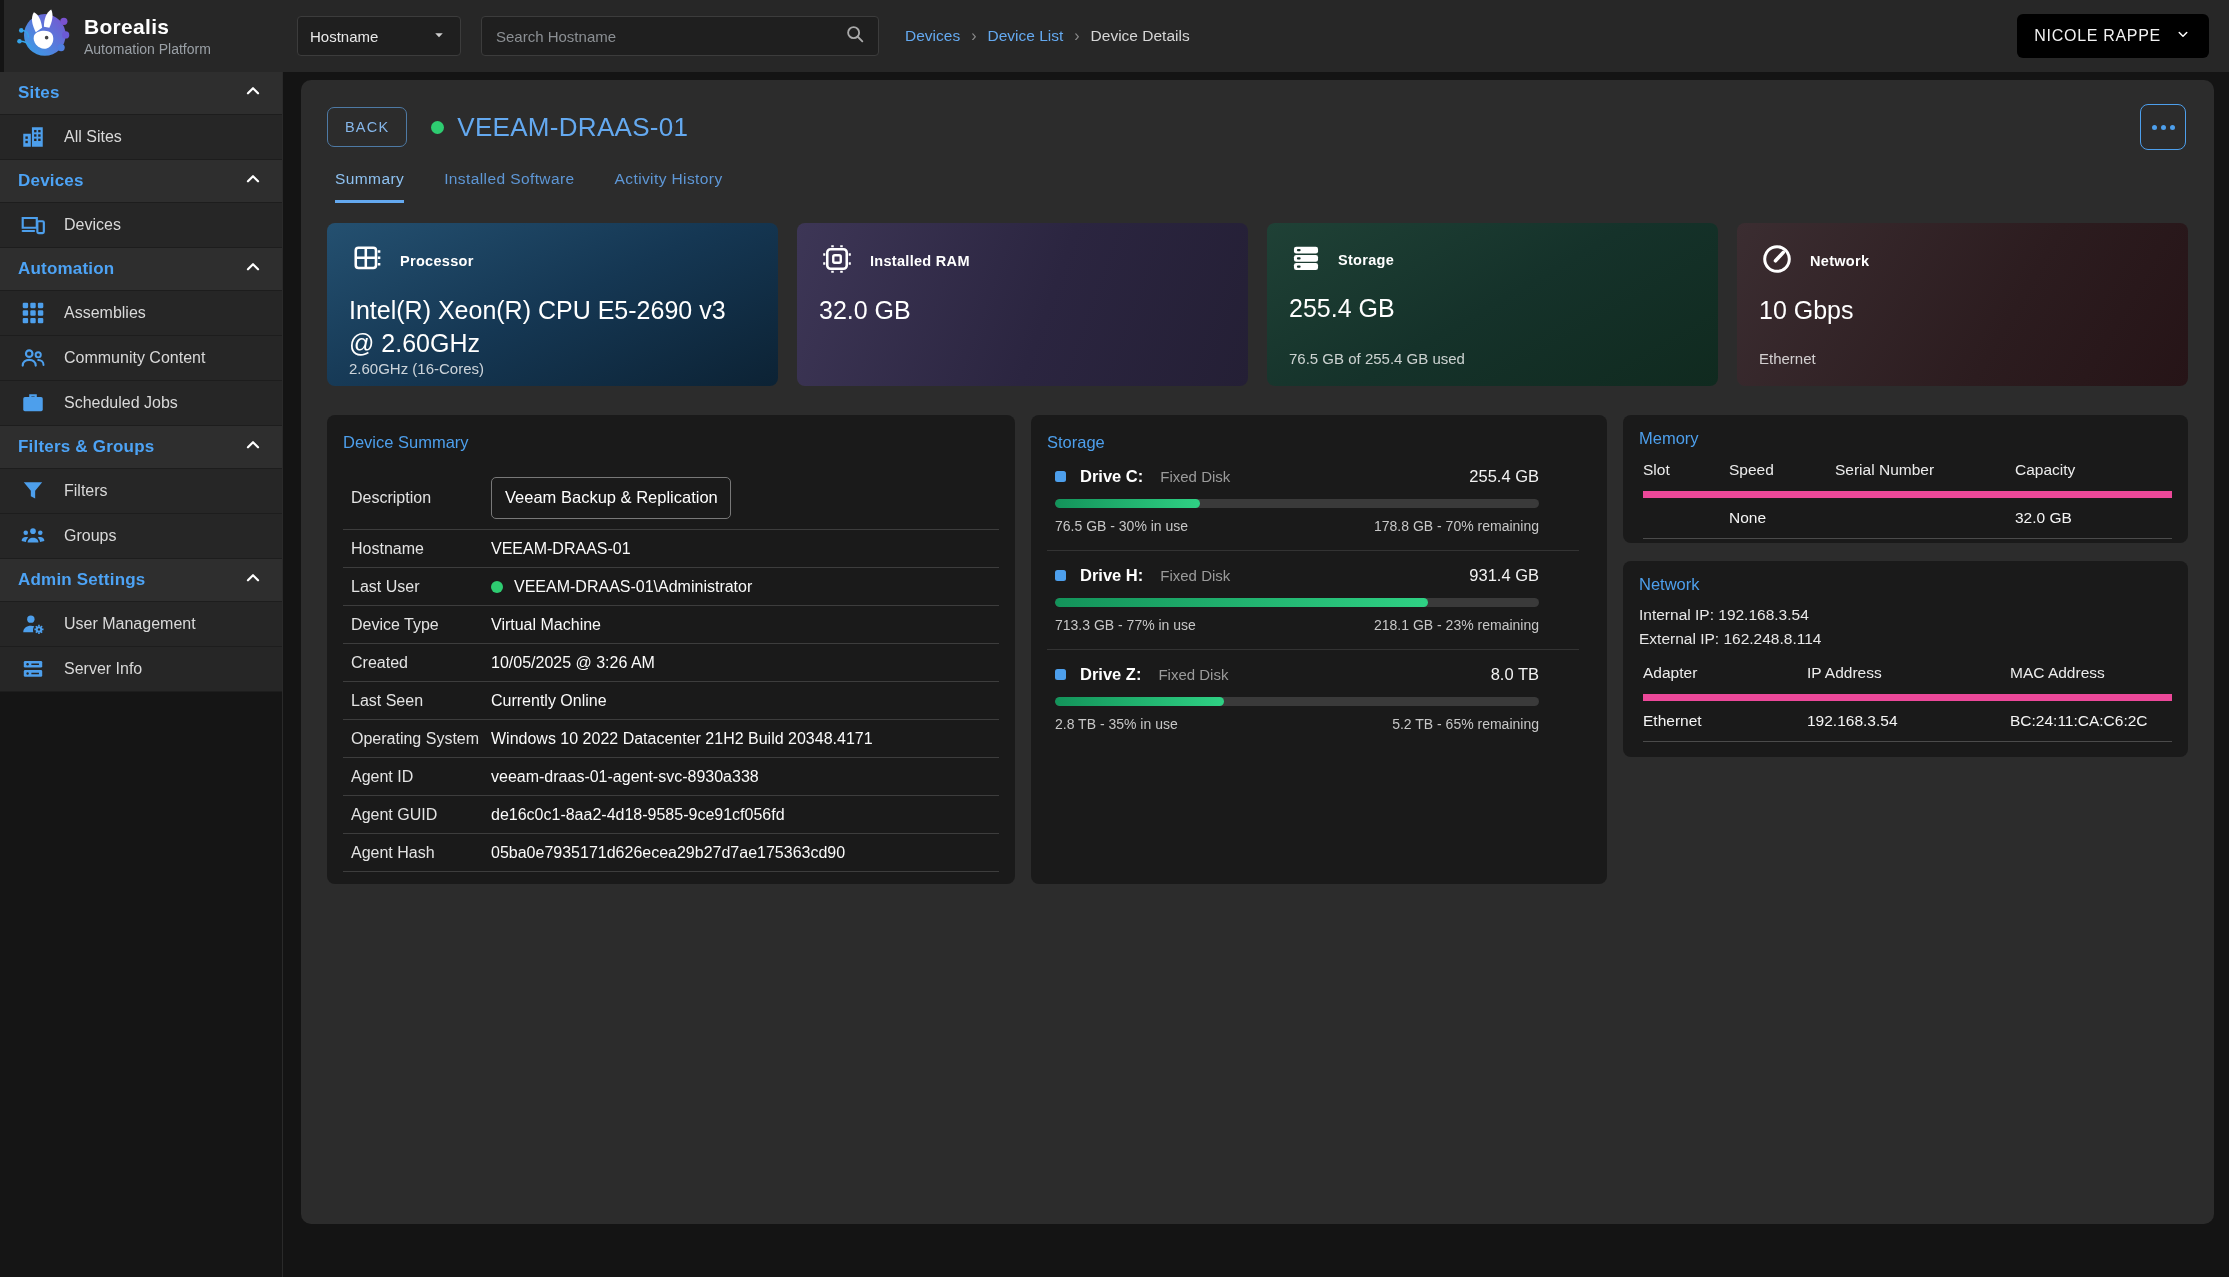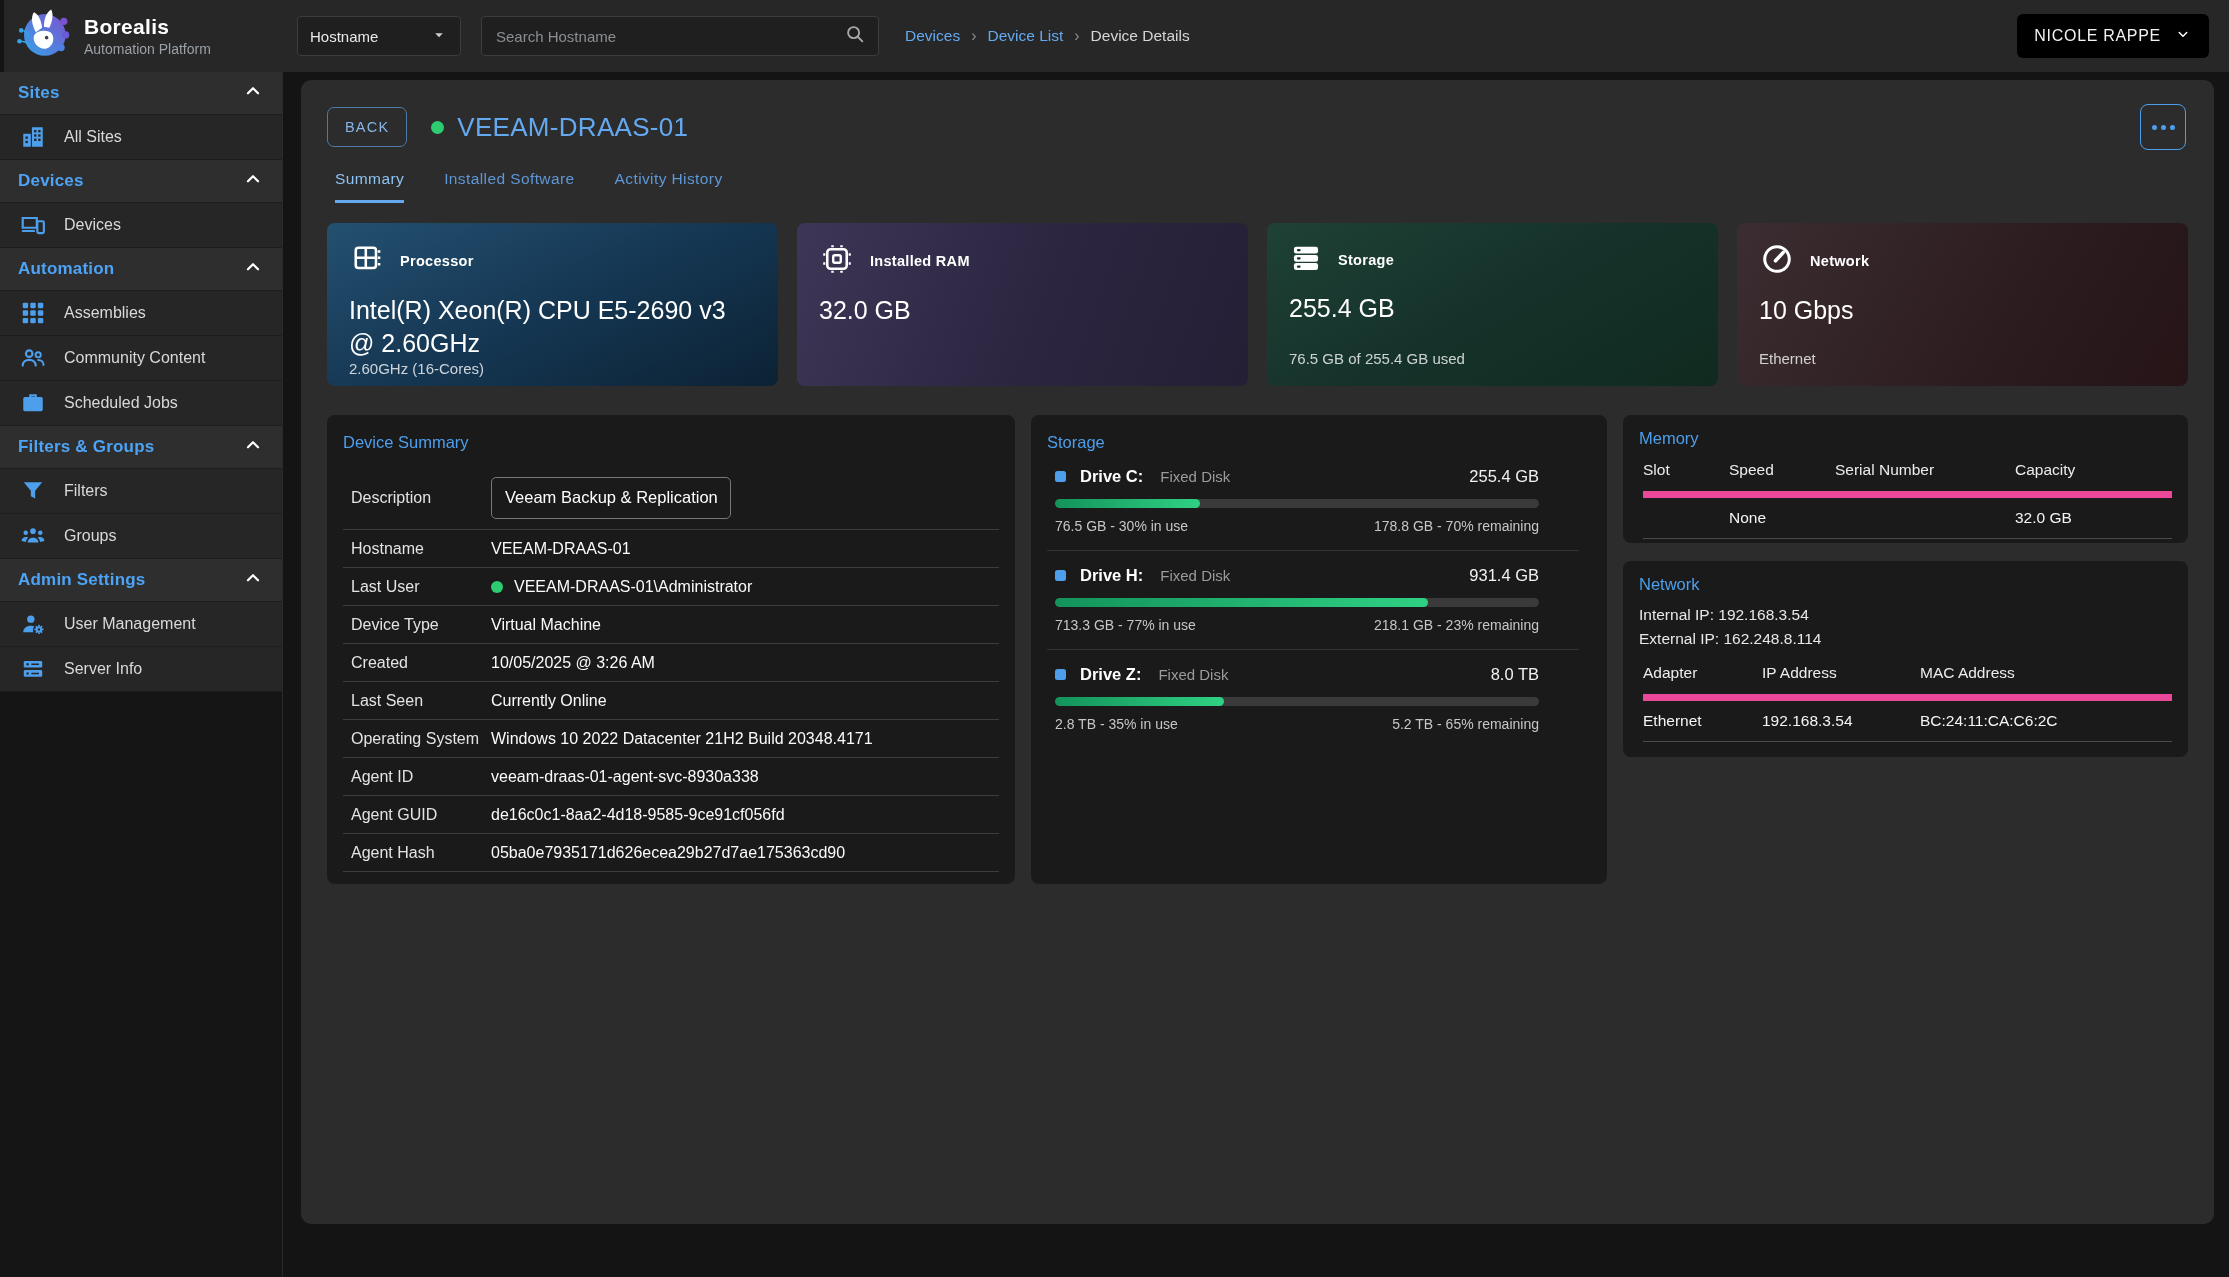--- a/index.html
+++ b/index.html
@@ -89,21 +89,21 @@
   .bar-fill { height:100%; border-radius:5px; background:linear-gradient(90deg,#13935a,#2fd184); }
   .drive-stats { display:flex; justify-content:space-between; margin-top:10px; font-size:14px; color:#c7c7c7; }
 
   .right-col { display:flex; flex-direction:column; gap:18px; }
   .memory-panel { height:128px; padding-top:14px; }
   .network-panel { height:196px; padding-top:14px; }
   .tbl { margin-top:13px; padding-left:4px; }
   .tbl-head { display:grid; font-size:15.5px; color:#ececec; padding-bottom:12px; }
   .tbl-row { display:grid; border-top:7px solid #ec4899; border-bottom:1px solid #4b4b4b; padding:11px 0; font-size:15.5px; color:#f5f5f5; }
   .mem-grid { grid-template-columns:86px 106px 180px 1fr; }
-  .net-grid { grid-template-columns:119px 158px 1fr; }
+  .net-grid { grid-template-columns:119px 158px 1fr;gap:45px; }
   .ip-lines { margin-top:9px; font-size:15.5px; color:#e8e8e8; line-height:1.55; }
 </style>
 </head>
 <body>
 
 <div class="app">
 
   <div class="topbar">
     <div class="brand">
       <span>

